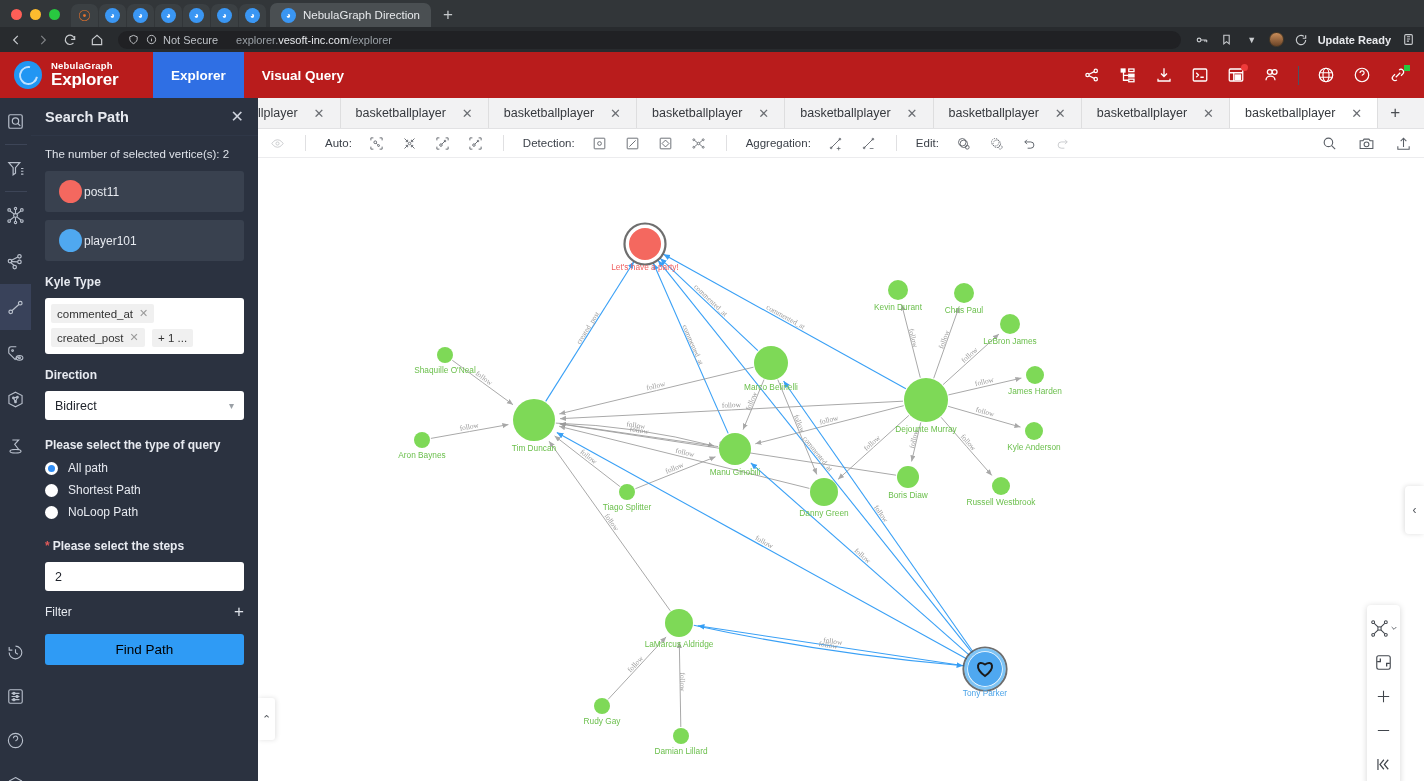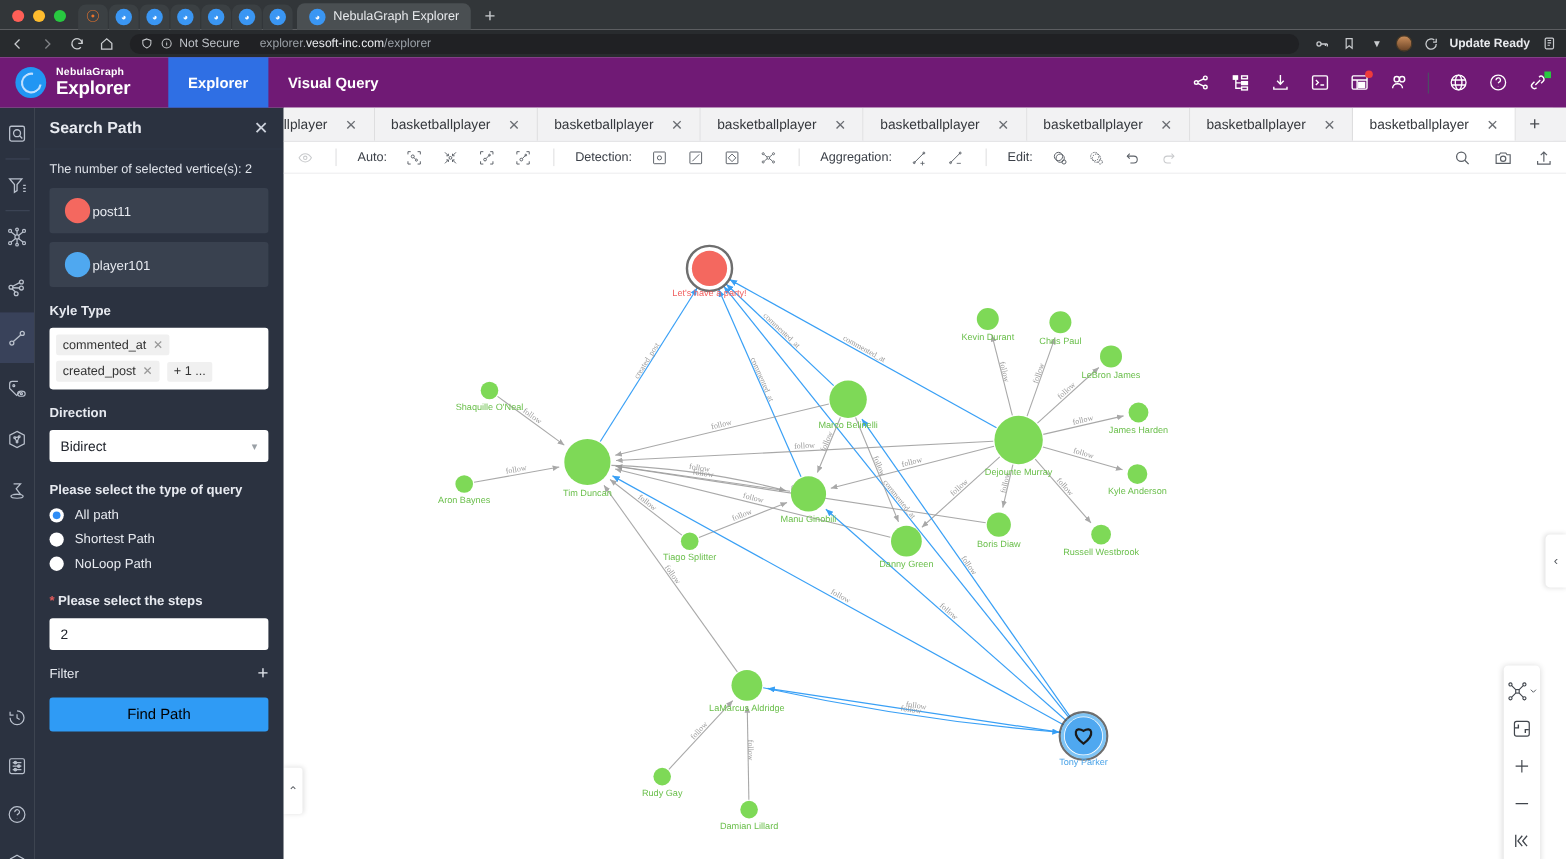--- a/index.html
+++ b/index.html
@@ -57,21 +57,21 @@
   .tb-right { display: flex; align-items: center; gap: 9px; }
   .tb-right .badge-update { color: #e8eaed; font-size: 11px; font-weight: bold; }
   .avatar-img {
     width: 15px; height: 15px; border-radius: 50%;
     background: linear-gradient(#c98d5a, #6b4427);
     border: 1px solid #4a3a27;
   }
 
   
   #app-header {
-    height: 46px; background: #701a75; display: flex; align-items: center;
+    height: 46px; background: #b91c1c; display: flex; align-items: center;
     color: #fff; position: relative;
   }
   #brand { display: flex; align-items: center; gap: 9px; padding-left: 14px; width: 145px;}
   #brand .logo {
     width: 28px; height: 28px; border-radius: 50%;
     background: #2196f3; position: relative; flex: none;
     display: flex; align-items: center; justify-content: center;
   }
   #brand .logo::after {
     content:''; width: 15px; height: 15px; border-radius: 50%;
@@ -260,21 +260,21 @@
       </div>
     <div class="minitab">
         <span class="favicon">◕</span>
       </div>
     <div class="minitab">
         <span class="favicon">◕</span>
       </div>
   </div>
   <div class="realtab">
     <span class="favicon">◕</span>
-    <span>NebulaGraph Explorer</span>
+    <span>NebulaGraph Direction</span>
   </div>
   <div class="newtab">+</div>
 </div>
 
 <div id="browser-toolbar">
   <span class="navico">
     <svg width="14" height="14" viewBox="0 0 24 24" fill="none" stroke="currentColor" stroke-width="2">
         <path d="M15 5 L8 12 L15 19"></path>
       </svg>
   </span>

